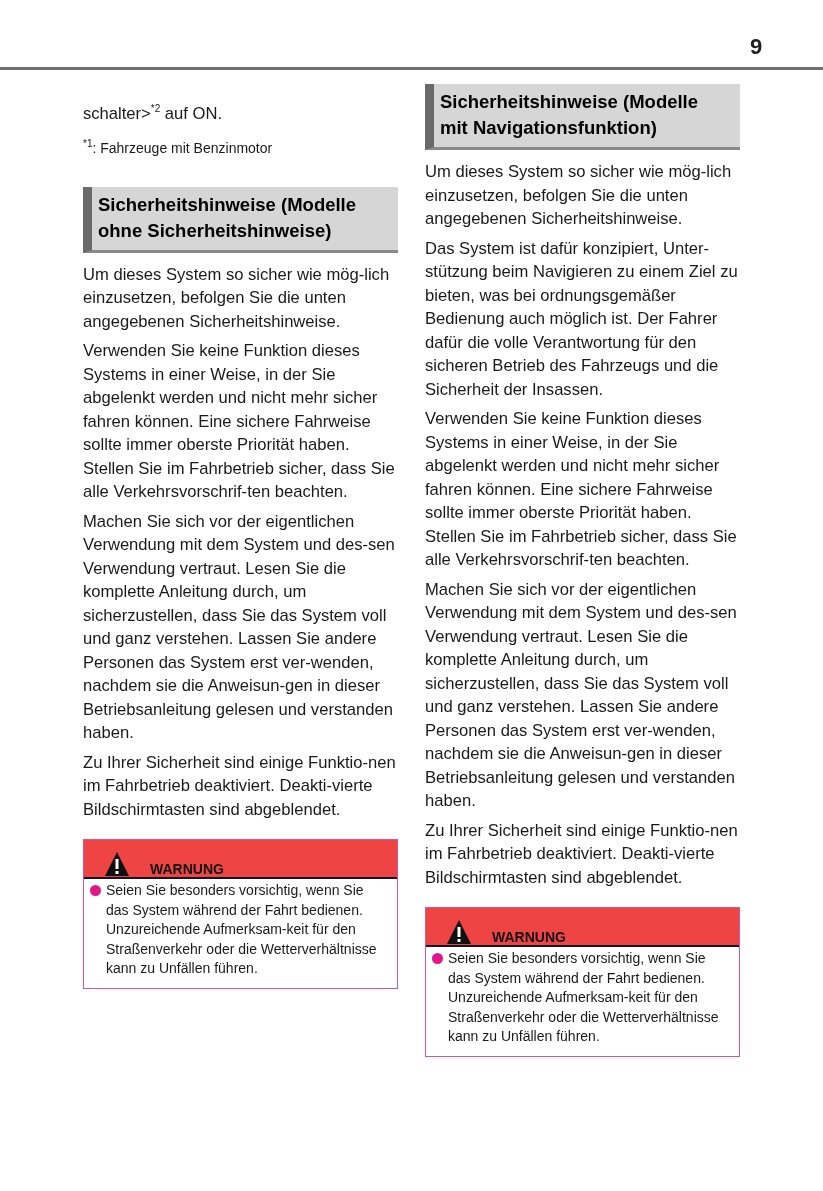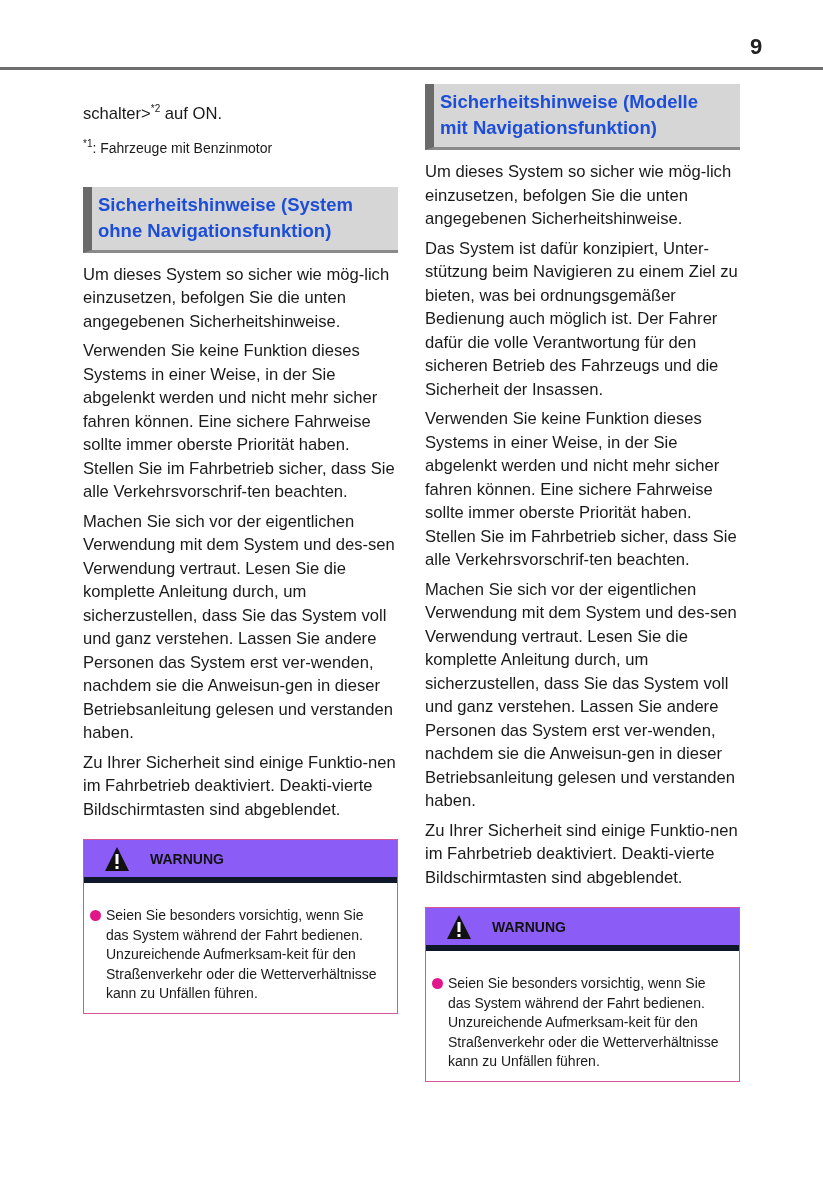--- a/index.html
+++ b/index.html
@@ -21,49 +21,49 @@
 
   .body-text { font-size: 16.6px; line-height: 23.5px; margin: 0 0 6px 0; }
   .footnote { font-size: 14px; line-height: 22px; margin: 8px 0 0 0; }
   .footnote sup, .body-text sup { font-size: 10px; }
 
   .section-heading {
     position: relative; background: #d6d6d6;
     border-left: 9px solid #6a6a6a;
     border-bottom: 3px solid #8a8a8a;
     padding: 5px 16px 6px 6px;
-    font-weight: bold; font-size: 18.5px; line-height: 26px; color: #1d4ed8;
+    font-weight: bold; font-size: 18.5px; line-height: 26px; color: #000000;
     margin-bottom: 10px;
   }
 
   .warning-box {
     border: 1px solid #d7559a; margin-top: 18px;
   }
   .warning-header {
-    background: #8b5cf6; height: 37px; border-bottom: 6px solid #0f172a;
-    display: flex; align-items: center;
+    background: #ef4444; height: 37px; border-bottom: 2px solid #0f172a;
+    display: flex; align-items: flex-end;
   }
   .warning-icon { width: 26px; height: 26px; margin-left: 20px; margin-right: 20px; }
   .warning-title { font-weight: bold; font-size: 14px; color: #111; }
-  .warning-body { padding: 23px 10px 9px 6px; display: flex; }
+  .warning-body { padding: 2px 10px 9px 6px; display: flex; }
   .bullet { width: 11px; height: 11px; border-radius: 50%; background: #e2158a; margin-top: 4px; margin-right: 5px; flex: none; }
   .warning-text { font-size: 14px; line-height: 19.5px; }
 </style>
 </head>
 <body>
 
 <div class="page-number">9</div>
 <div class="top-rule"></div>
 
 <div class="col col-left">
   <p class="body-text"><span>schalter&gt;</span><sup>*2</sup><span> auf ON.</span></p>
   <p class="footnote"><sup>*1</sup><span>: Fahrzeuge mit Benzinmotor</span></p>
 
   <div style="height:28px"></div>
-  <div class="section-heading">Sicherheitshinweise (System ohne Navigationsfunktion)</div>
+  <div class="section-heading">Sicherheitshinweise (Modelle ohne Sicherheitshinweise)</div>
   <p class="body-text">Um dieses System so sicher wie mög-lich einzusetzen, befolgen Sie die unten angegebenen Sicherheitshinweise.</p>
   <p class="body-text">Verwenden Sie keine Funktion dieses Systems in einer Weise, in der Sie abgelenkt werden und nicht mehr sicher fahren können. Eine sichere Fahrweise sollte immer oberste Priorität haben. Stellen Sie im Fahrbetrieb sicher, dass Sie alle Verkehrsvorschrif-ten beachten.</p>
   <p class="body-text">Machen Sie sich vor der eigentlichen Verwendung mit dem System und des-sen Verwendung vertraut. Lesen Sie die komplette Anleitung durch, um sicherzustellen, dass Sie das System voll und ganz verstehen. Lassen Sie andere Personen das System erst ver-wenden, nachdem sie die Anweisun-gen in dieser Betriebsanleitung gelesen und verstanden haben.</p>
   <p class="body-text">Zu Ihrer Sicherheit sind einige Funktio-nen im Fahrbetrieb deaktiviert. Deakti-vierte Bildschirmtasten sind abgeblendet.</p>
 
   <div class="warning-box">
     <div class="warning-header">
       <svg class="warning-icon" viewBox="0 0 26 26">
         <polygon points="13,1 25,25 1,25" fill="#111"></polygon>
         <rect x="11.5" y="8" width="3" height="10" fill="#fff"></rect>

